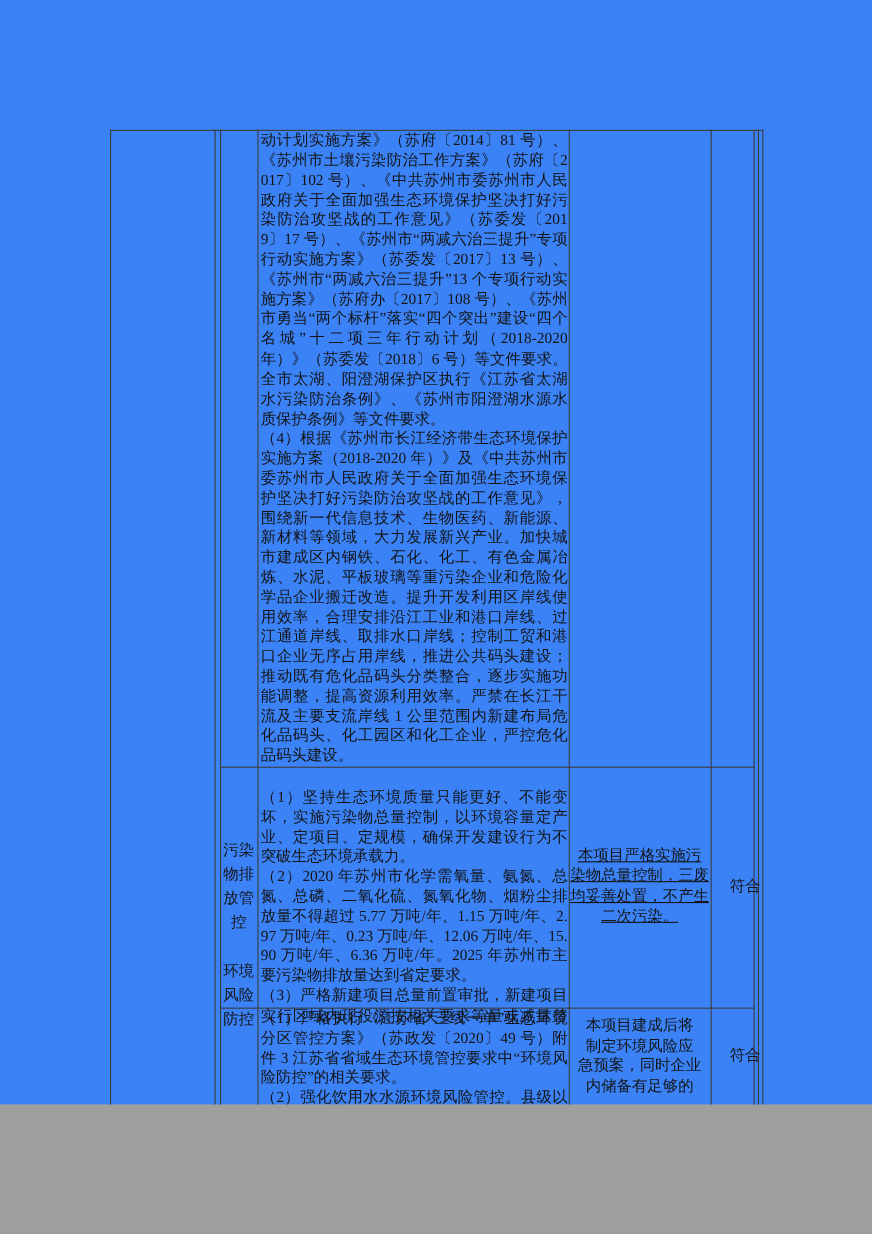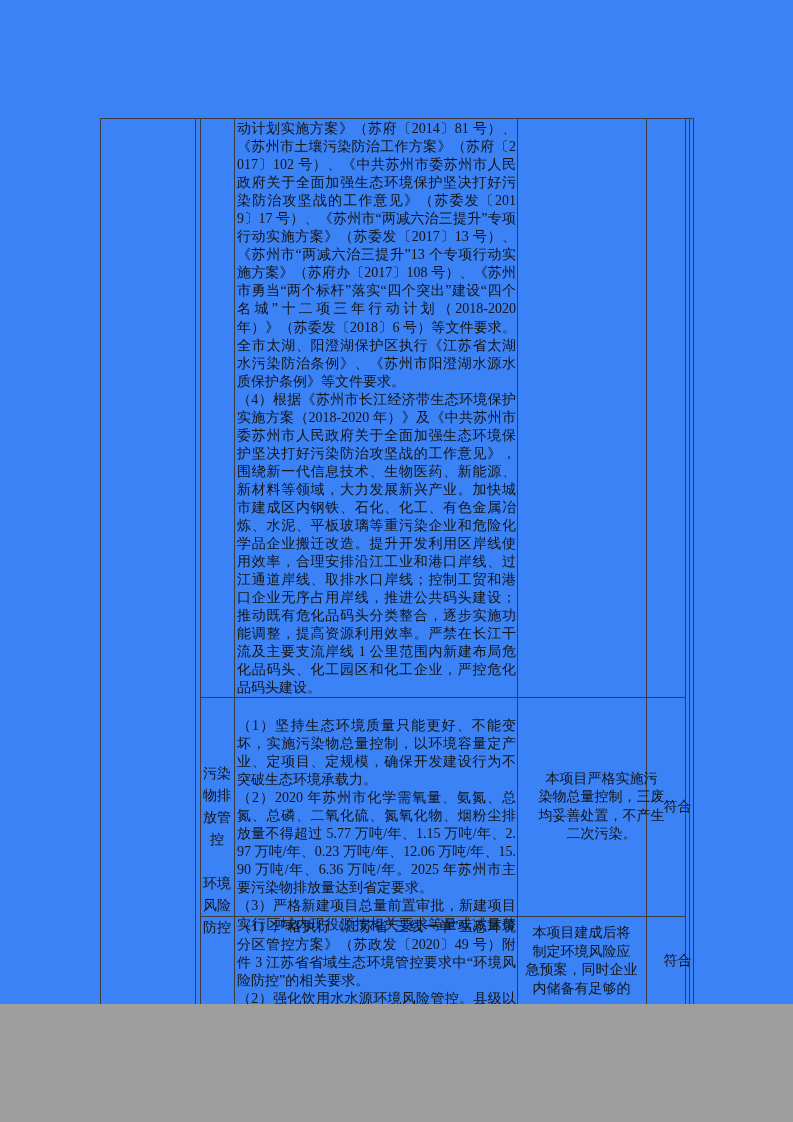--- a/index.html
+++ b/index.html
@@ -67,21 +67,21 @@
   <div class="hl thick" style="left:100px; top:1005px; width:594px;"></div>
 
   <div class="cell req" style="left:237px; top:120px; width:279px; height:575px;">动计划实施方案》（苏府〔2014〕81 号）、《苏州市土壤污染防治工作方案》（苏府〔2017〕102 号）、《中共苏州市委苏州市人民政府关于全面加强生态环境保护坚决打好污染防治攻坚战的工作意见》（苏委发〔2019〕17 号）、《苏州市“两减六治三提升”专项行动实施方案》（苏委发〔2017〕13 号）、《苏州市“两减六治三提升”13 个专项行动实施方案》（苏府办〔2017〕108 号）、《苏州市勇当“两个标杆”落实“四个突出”建设“四个名城”十二项三年行动计划（2018-2020 年）》（苏委发〔2018〕6 号）等文件要求。全市太湖、阳澄湖保护区执行《江苏省太湖水污染防治条例》、《苏州市阳澄湖水源水质保护条例》等文件要求。
 （4）根据《苏州市长江经济带生态环境保护实施方案（2018-2020 年）》及《中共苏州市委苏州市人民政府关于全面加强生态环境保护坚决打好污染防治攻坚战的工作意见》，围绕新一代信息技术、生物医药、新能源、新材料等领域，大力发展新兴产业。加快城市建成区内钢铁、石化、化工、有色金属冶炼、水泥、平板玻璃等重污染企业和危险化学品企业搬迁改造。提升开发利用区岸线使用效率，合理安排沿江工业和港口岸线、过江通道岸线、取排水口岸线；控制工贸和港口企业无序占用岸线，推进公共码头建设；推动既有危化品码头分类整合，逐步实施功能调整，提高资源利用效率。严禁在长江干流及主要支流岸线 1 公里范围内新建布局危化品码头、化工园区和化工企业，严控危化品码头建设。
 （5）禁止引进列入《苏州市产业发展导向目录》禁止淘汰类的产业。</div>
 
   <div class="cell center-cell label-cell" style="left:200px; top:698px; width:34px; height:217px;">污染物排放管控</div>
   <div class="cell req" style="left:237px; top:699px; width:279px; height:216px;margin-top:18px;">（1）坚持生态环境质量只能更好、不能变坏，实施污染物总量控制，以环境容量定产业、定项目、定规模，确保开发建设行为不突破生态环境承载力。
 （2）2020 年苏州市化学需氧量、氨氮、总氮、总磷、二氧化硫、氮氧化物、烟粉尘排放量不得超过 5.77 万吨/年、1.15 万吨/年、2.97 万吨/年、0.23 万吨/年、12.06 万吨/年、15.90 万吨/年、6.36 万吨/年。2025 年苏州市主要污染物排放量达到省定要求。
 （3）严格新建项目总量前置审批，新建项目实行区域内现役源按相关要求等量或减量替代。</div>
-  <div class="cell center-cell resp-cell" style="left:538px; top:698px; width:127px; height:217px;">本项目严格实施污
+  <div class="cell center-cell resp-cell" style="left:518px; top:698px; width:127px; height:217px;text-decoration:underline;">本项目严格实施污
 染物总量控制，三废
 均妥善处置，不产生
 二次污染。</div>
   <div class="cell center-cell verdict-cell" style="left:646px; top:698px; width:39px; height:217px;">符合</div>
 
   <div class="cell center-cell label-cell" style="left:200px; top:862px; width:34px; height:88px;">环境风险防控</div>
   <div class="cell req" style="left:237px; top:918px; width:279px; height:87px;">（1）严格执行《江苏省“三线一单”生态环境分区管控方案》（苏政发〔2020〕49 号）附件 3 江苏省省域生态环境管控要求中“环境风险防控”的相关要求。
 （2）强化饮用水水源环境风险管控。县级以上</div>
   <div class="cell center-cell resp-cell" style="left:518px; top:917px; width:127px; height:88px;">本项目建成后将
 制定环境风险应

